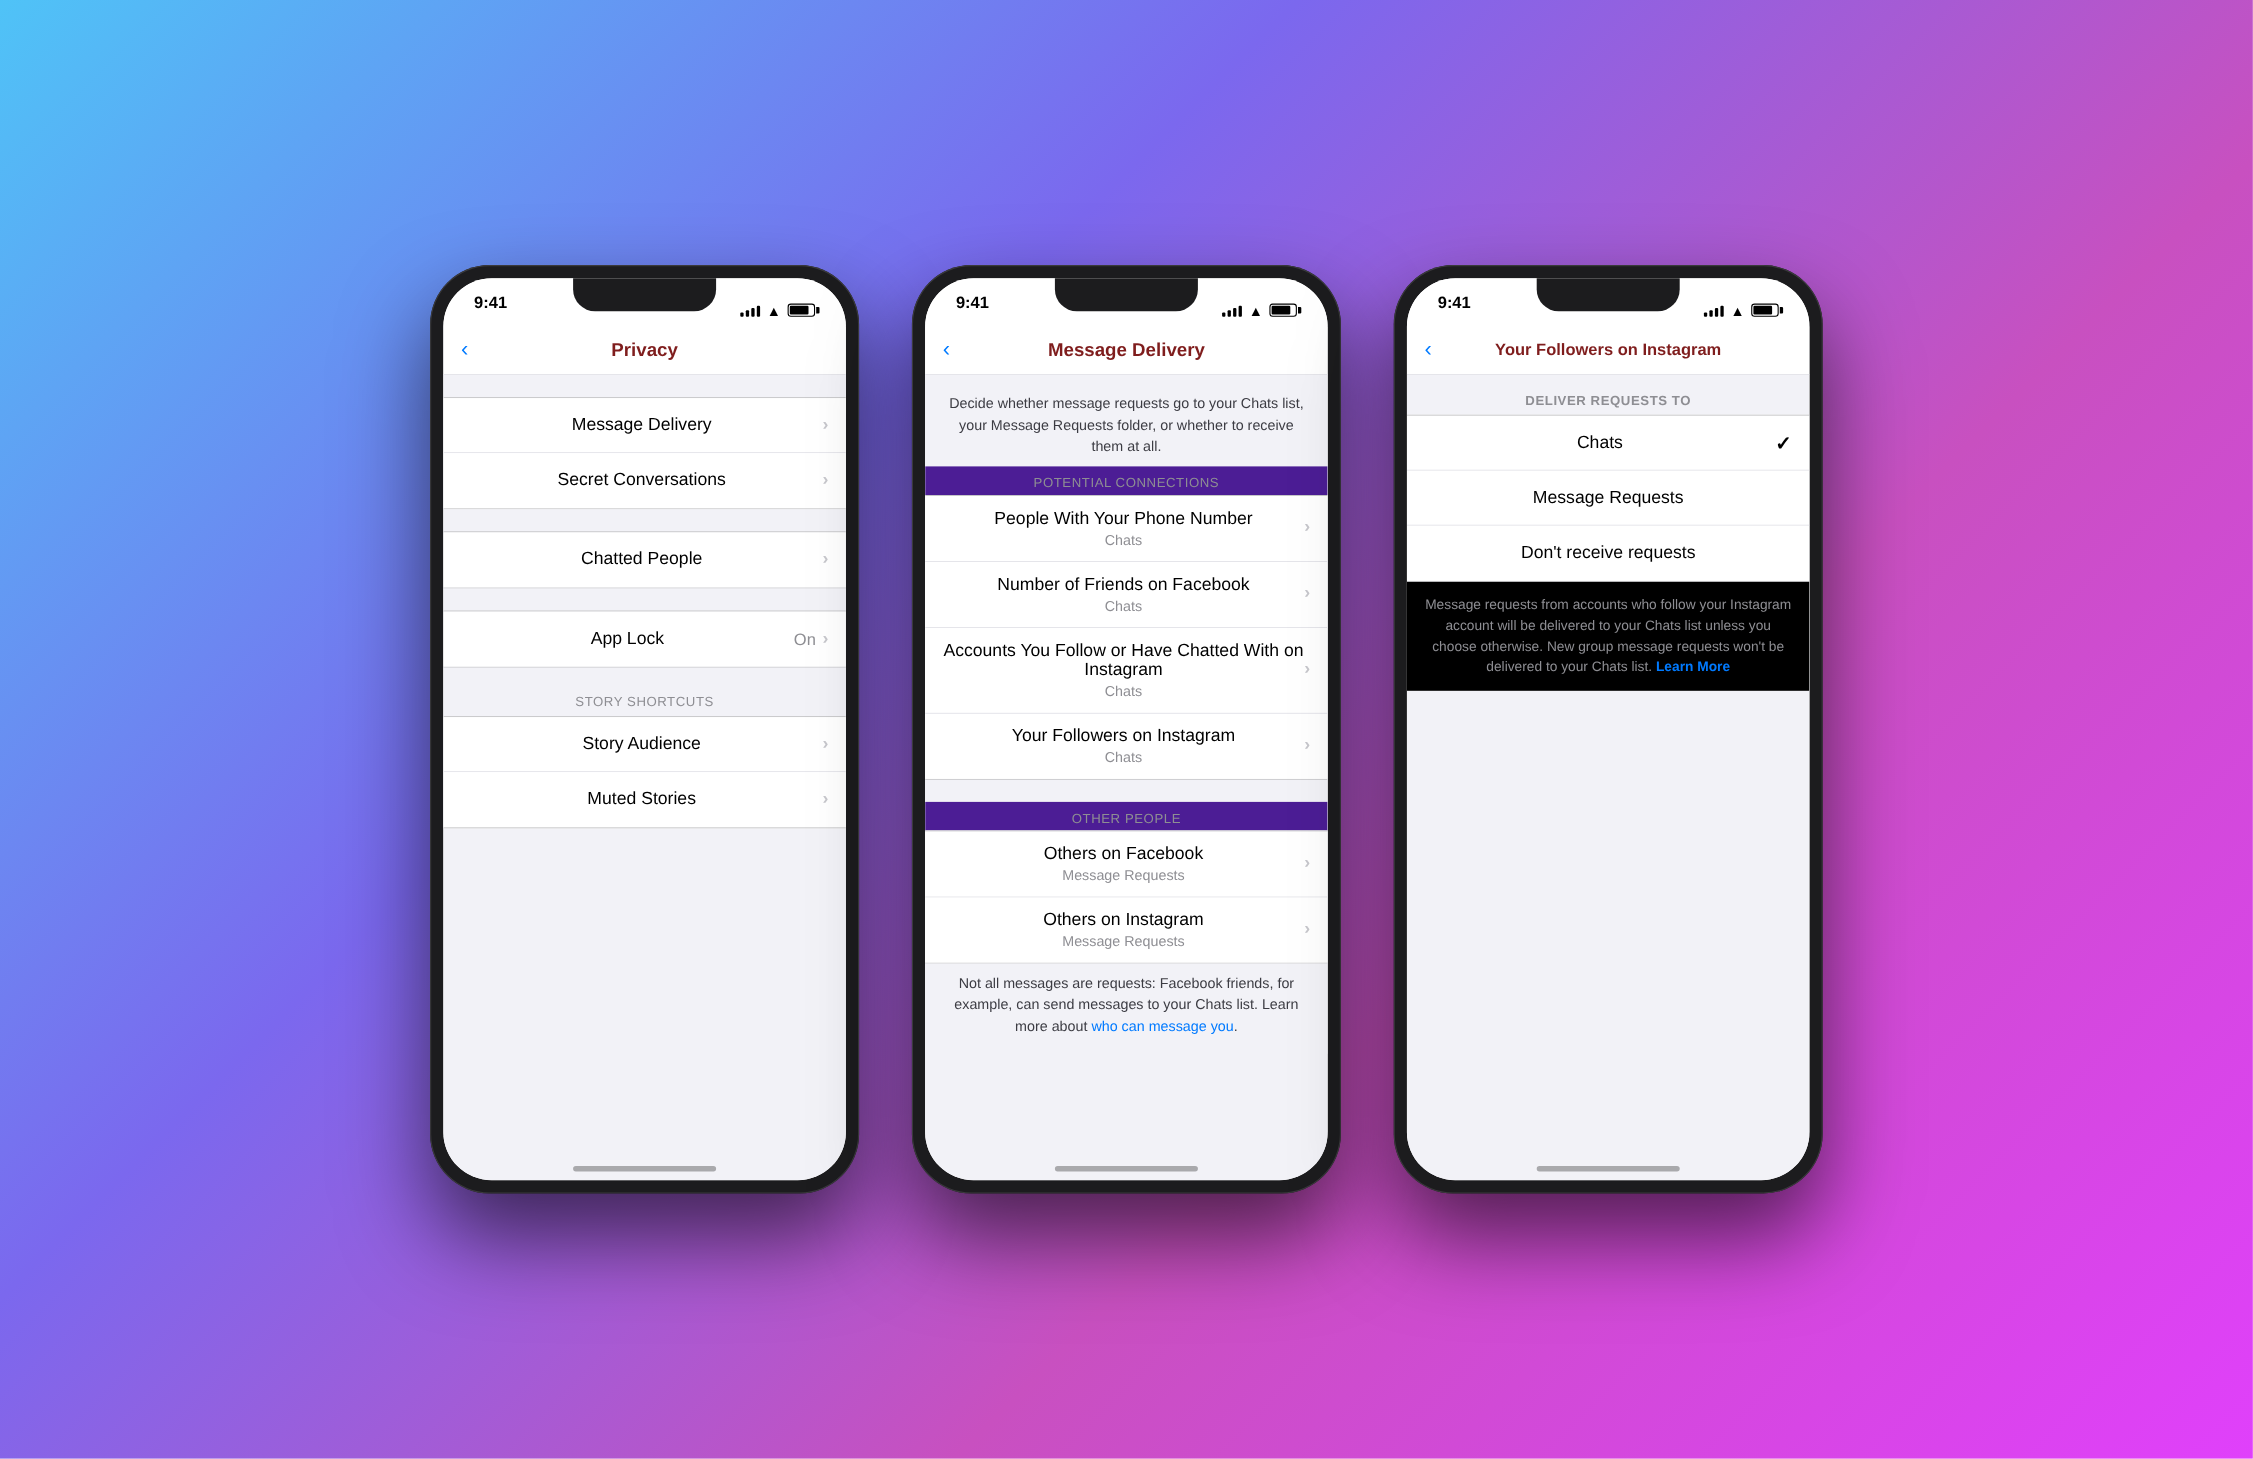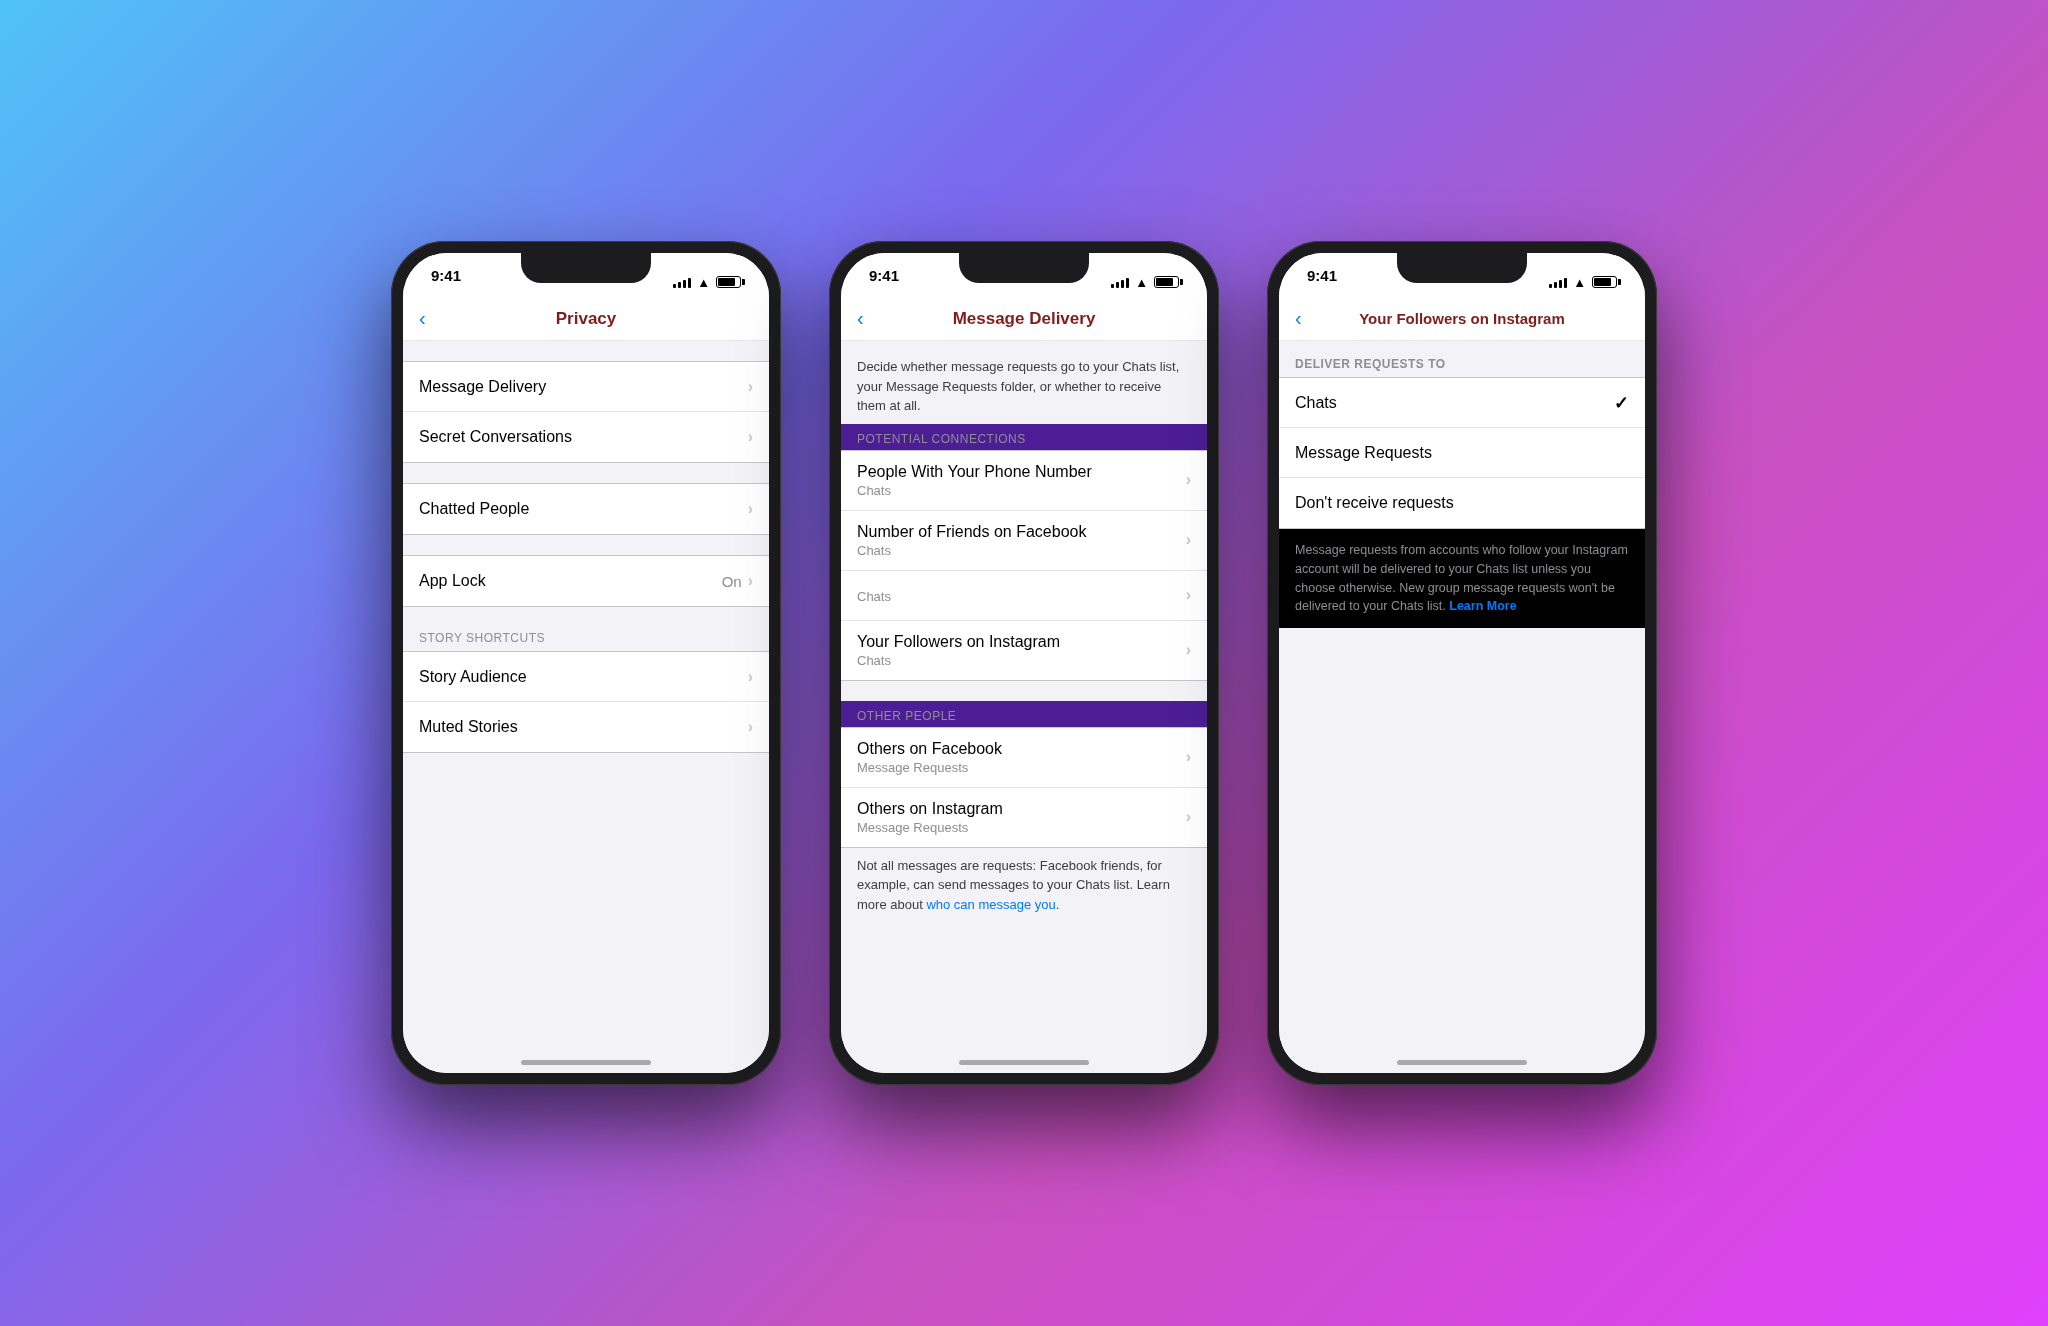--- a/index.html
+++ b/index.html
@@ -145,20 +145,21 @@
       min-width: 50px;
     }
 
     
     .screen-content {
       flex: 1;
       overflow: hidden;
       background: #f2f2f7;
       display: flex;
       flex-direction: column;
+      text-align: center;
     }
 
     
     .description-text {
       padding: 16px 16px 8px;
       font-size: 13px;
       color: #3c3c43;
       line-height: 1.5;
       background: #f2f2f7;
     }
@@ -449,20 +450,21 @@
           <div class="list-item-content">
             <span class="list-item-title">Number of Friends on Facebook</span>
             <span class="list-item-subtitle">Chats</span>
           </div>
           <div class="list-item-right">
             <span class="chevron-right">›</span>
           </div>
         </div>
         <div class="list-item">
           <div class="list-item-content">
+            <span class="list-item-title">Accounts You Follow or Have Chatted With on Instagram</span>
             <span class="list-item-subtitle">Chats</span>
           </div>
           <div class="list-item-right">
             <span class="chevron-right">›</span>
           </div>
         </div>
         <div class="list-item">
           <div class="list-item-content">
             <span class="list-item-title">Your Followers on Instagram</span>
             <span class="list-item-subtitle">Chats</span>

